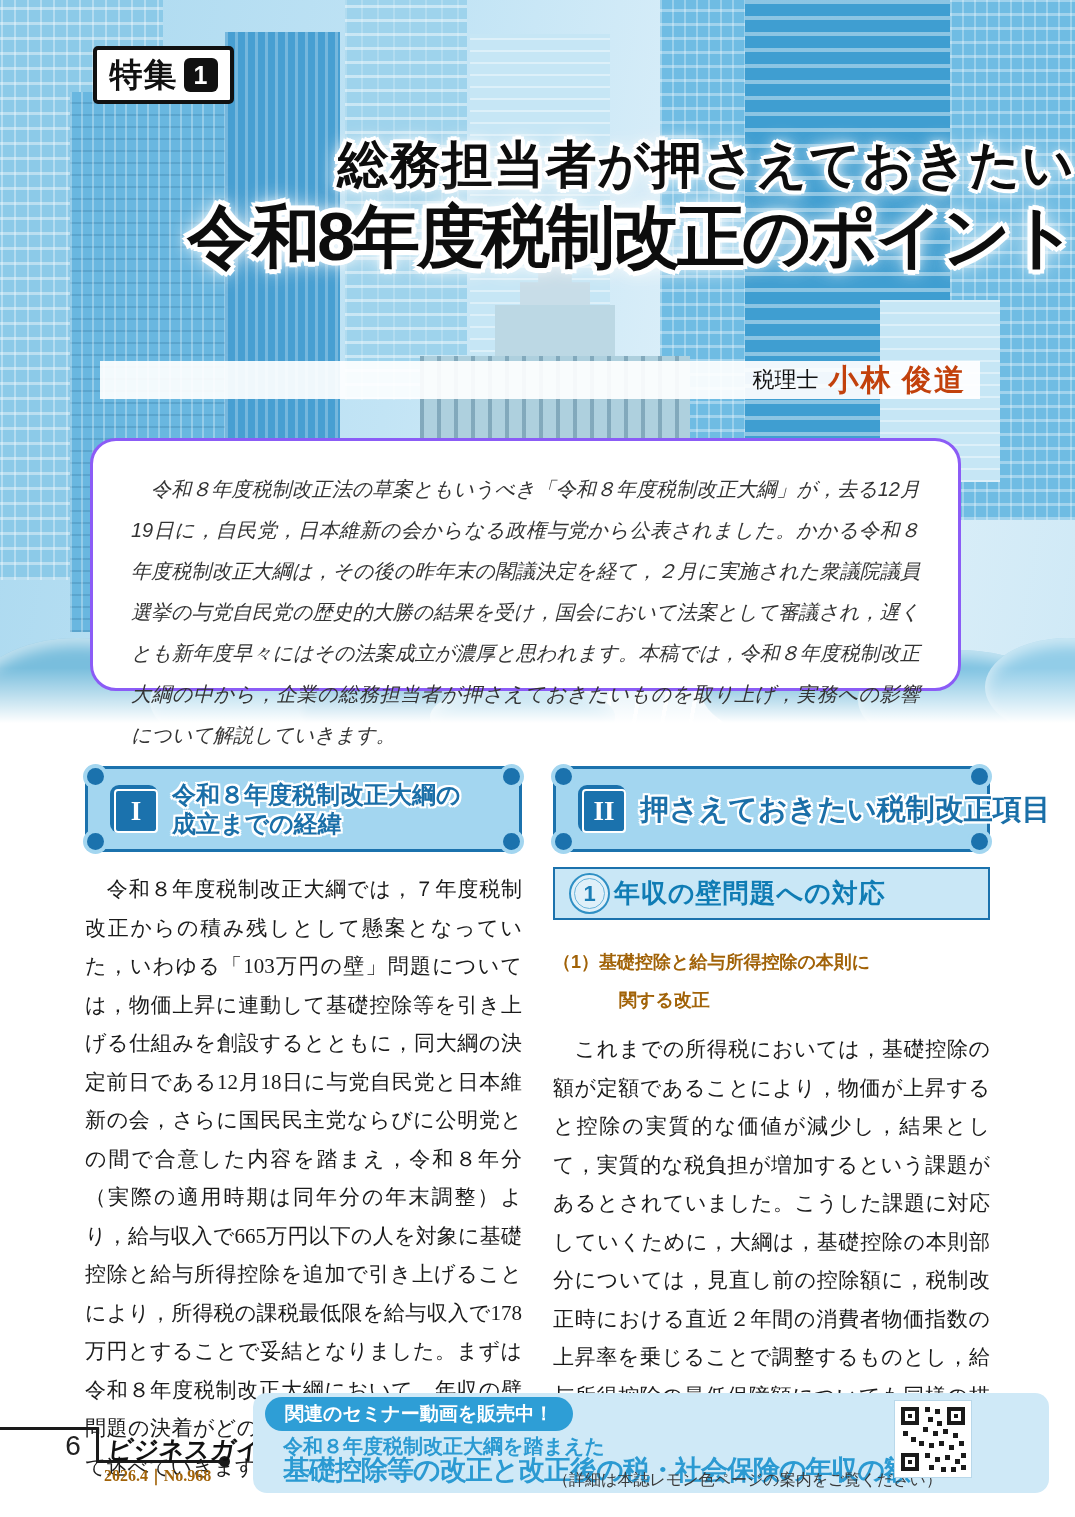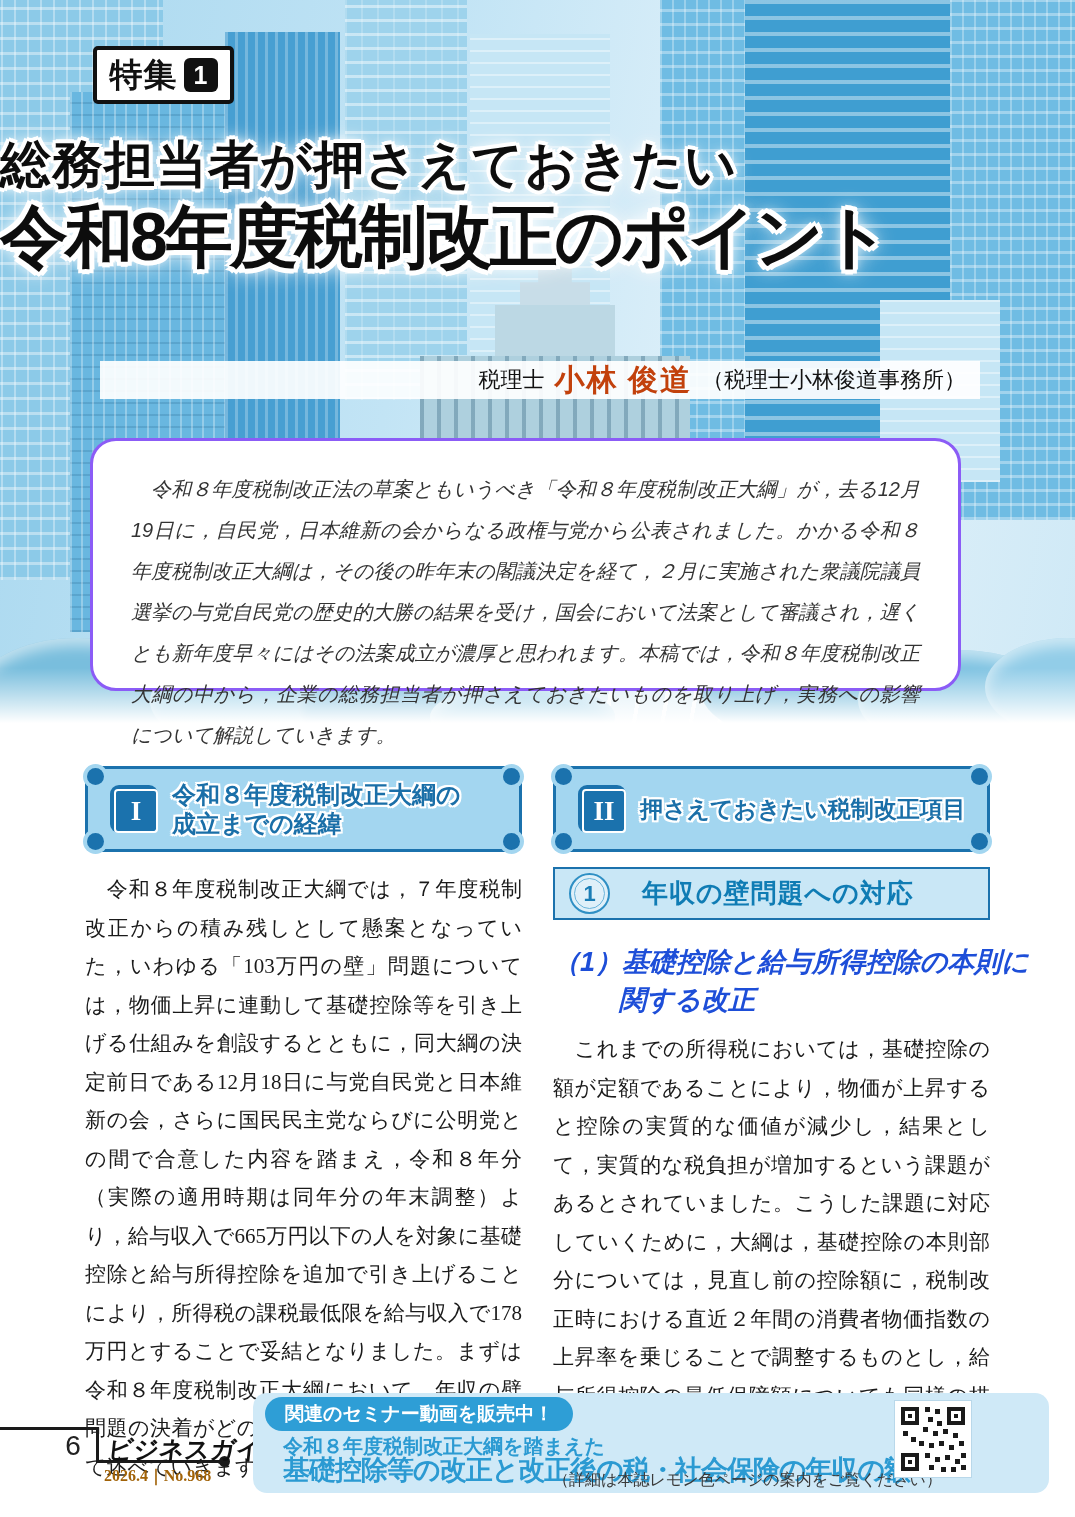--- a/index.html
+++ b/index.html
@@ -66,21 +66,21 @@
     background:#ffffff; border:4px solid #111; border-radius:5px;
     display:flex; align-items:center; justify-content:center; gap:6px;
   }
   #feature-badge .lbl { font-size:33px; font-weight:700; color:#111; letter-spacing:1px; }
   #feature-badge .num {
     width:34px; height:34px; background:#111; color:#fff; border-radius:6px;
     display:flex; align-items:center; justify-content:center;
     font-size:25px; font-weight:700;
   }
   .outline-w {
-    color:#0d0d0d; font-weight:900; text-align:left; white-space:nowrap;
+    color:#0d0d0d; font-weight:900; text-align:right; white-space:nowrap;
     text-shadow:
       -3px -3px 0 #fff, 3px -3px 0 #fff, -3px 3px 0 #fff, 3px 3px 0 #fff,
       -4px 0 0 #fff, 4px 0 0 #fff, 0 -4px 0 #fff, 0 4px 0 #fff,
       0 0 10px #fff, 0 0 16px #fff, 0 0 22px #fff;
   }
   #title1 { left:0; top:131px; width:1075px; font-size:51px; letter-spacing:1px; }
   #title2 { left:0; top:192px; width:1075px; font-size:68px; letter-spacing:-3px;
       text-shadow:
       -4px -4px 0 #fff, 4px -4px 0 #fff, -4px 4px 0 #fff, 4px 4px 0 #fff,
       -5px 0 0 #fff, 5px 0 0 #fff, 0 -5px 0 #fff, 0 5px 0 #fff,
@@ -151,25 +151,25 @@
   #topic1 .circ {
     margin-left:14px; width:37px; height:37px; border:2px solid #2e8fc4;
     border-radius:50%; display:flex; align-items:center; justify-content:center;
     flex:0 0 auto; background:#dff0f9;
   }
   #topic1 .circ .in {
     width:29px; height:29px; border:1.5px solid #6ab4da; border-radius:50%;
     display:flex; align-items:center; justify-content:center;
     color:#1a7db5; font-size:22px; font-weight:700;
   }
-  #topic1 .t { margin-left:32px; color:#0f7cb4; font-size:26px; font-weight:800;
+  #topic1 .t { margin-left:4px; color:#0f7cb4; font-size:26px; font-weight:800;
       letter-spacing:1px; white-space:nowrap; }
 
-  .subhead { position:absolute; left:553px; width:437px; color:#1d4ed8;
-      font-size:27px; font-weight:800; line-height:38px; white-space:nowrap;font-style:italic; }
+  .subhead { position:absolute; left:553px; width:437px; color:#a16207;
+      font-size:18px; font-weight:800; line-height:38px; white-space:nowrap; }
 
   
   .fline { position:absolute; background:#1a1a1a; }
   #f-num { position:absolute; left:55px; top:1430px; width:36px; text-align:center;
       font-size:28px; color:#222; }
   #f-logo { position:absolute; left:108px; top:1433px; font-size:25px; font-weight:800;
       color:#111; transform:skewX(-6deg); letter-spacing:0; white-space:nowrap; }
   #f-issue { position:absolute; left:104px; top:1466px; font-size:16px; font-weight:700;
       color:#a16207; white-space:nowrap; }
   #f-dot { position:absolute; left:219px; top:1456px; width:11px; height:11px;
@@ -227,21 +227,20 @@
     <span class="lbl">特集</span>
     <span class="num">1</span>
   </div>
 
   <div class="abs outline-w gothic" id="title1">総務担当者が押さえておきたい</div>
   <div class="abs outline-w gothic" id="title2">令和8年度税制改正のポイント</div>
 
   <div id="author-bar" class="mincho">
     <span class="role">税理士</span>
     <span class="name">小林 俊道</span>
-    <span class="affil">（税理士小林俊道事務所）</span>
   </div>
 
   <div id="lead-box">
     <div class="txt gothic">　令和８年度税制改正法の草案ともいうべき「令和８年度税制改正大綱」が，去る12月19日に，自民党，日本維新の会からなる政権与党から公表されました。かかる令和８年度税制改正大綱は，その後の昨年末の閣議決定を経て，２月に実施された衆議院議員選挙の与党自民党の歴史的大勝の結果を受け，国会において法案として審議され，遅くとも新年度早々にはその法案成立が濃厚と思われます。本稿では，令和８年度税制改正大綱の中から，企業の総務担当者が押さえておきたいものを取り上げ，実務への影響について解説していきます。</div>
   </div>
 
   <div class="sec-head" style="left:85px; top:766px;">
     <span class="cdot tl"></span>
     <span class="cdot tr"></span>
     <span class="cdot bl"></span>
@@ -256,21 +255,21 @@
   </div>
 
   <div class="sec-head" style="left:553px; top:766px;text-align:center;">
     <span class="cdot tl"></span>
     <span class="cdot tr"></span>
     <span class="cdot bl"></span>
     <span class="cdot br"></span>
     <span class="roman">
       <span class="inner">II</span>
     </span>
-    <span class="ttl" style="font-size:23px;">押さえておきたい税制改正項目</span>
+    <span class="ttl" style="font-size:29px;">押さえておきたい税制改正項目</span>
   </div>
 
   <div class="body-col mincho" style="left:85px; top:870px;">　令和８年度税制改正大綱では，７年度税制改正からの積み残しとして懸案となっていた，いわゆる「103万円の壁」問題については，物価上昇に連動して基礎控除等を引き上げる仕組みを創設するとともに，同大綱の決定前日である12月18日に与党自民党と日本維新の会，さらに国民民主党ならびに公明党との間で合意した内容を踏まえ，令和８年分（実際の適用時期は同年分の年末調整）より，給与収入で665万円以下の人を対象に基礎控除と給与所得控除を追加で引き上げることにより，所得税の課税最低限を給与収入で178万円とすることで妥結となりました。まずは令和８年度税制改正大綱において，年収の壁問題の決着がどのようになされたのかについて述べていきます。</div>
 
   <div id="topic1">
     <span class="circ">
       <span class="in">1</span>
     </span>
     <span class="t">年収の壁問題への対応</span>
   </div>

